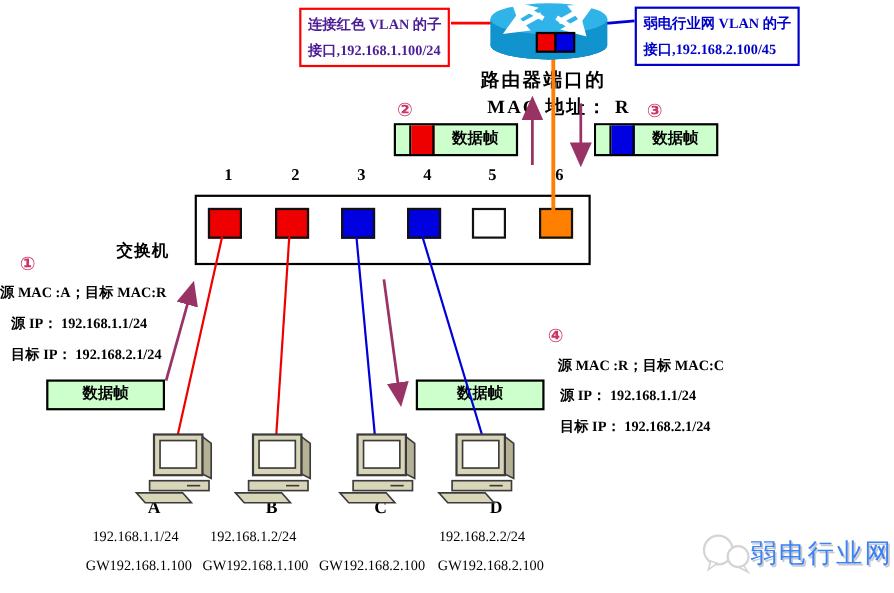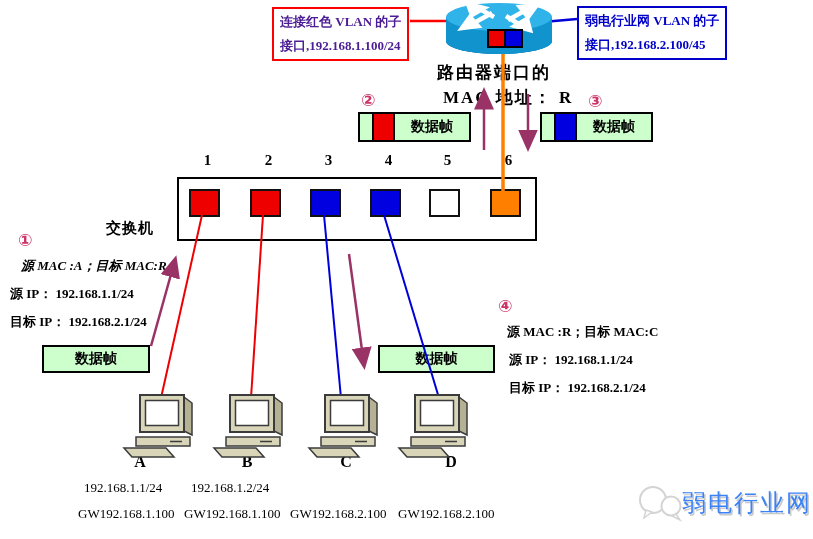--- a/index.html
+++ b/index.html
@@ -86,21 +86,21 @@
   <div class="port c-white" style="left:429px;"></div>
   <div class="port c-orange" style="left:490px;"></div>
 
   <div class="portnum" style="left:192px;">1</div>
   <div class="portnum" style="left:253px;">2</div>
   <div class="portnum" style="left:313px;">3</div>
   <div class="portnum" style="left:373px;">4</div>
   <div class="portnum" style="left:432px;">5</div>
   <div class="portnum" style="left:493px;">6</div>
 
-  <div class="note" style="left:21px;top:257px;font-style:italic;">源 MAC :A；目标 MAC:R</div>
+  <div class="note" style="left:0;top:257px;">源 MAC :A；目标 MAC:R</div>
   <div class="note" style="left:10px;top:285px;">源 IP： 192.168.1.1/24</div>
   <div class="note" style="left:10px;top:313px;">目标 IP： 192.168.2.1/24</div>
 
   <div class="note" style="left:507px;top:323px;">源 MAC :R；目标 MAC:C</div>
   <div class="note" style="left:509px;top:351px;">源 IP： 192.168.1.1/24</div>
   <div class="note" style="left:509px;top:379px;">目标 IP： 192.168.2.1/24</div>
 
   <div class="frame" style="left:42px;top:345px;width:104px;height:24px;">
     <div class="flabel" style="line-height:24px;">数据帧</div>
   </div>
@@ -108,20 +108,21 @@
     <div class="flabel" style="line-height:24px;">数据帧</div>
   </div>
 
   <div class="hname" style="left:100px;top:453px;">A</div>
   <div class="hname" style="left:207px;top:453px;">B</div>
   <div class="hname" style="left:306px;top:453px;">C</div>
   <div class="hname" style="left:411px;top:453px;">D</div>
 
   <div class="hip" style="left:84px;top:480px;">192.168.1.1/24</div>
   <div class="hip" style="left:191px;top:480px;">192.168.1.2/24</div>
+  <div class="hip" style="left:399px;top:480px;">192.168.2.2/24</div>
 
   <div class="hgw" style="left:78px;top:506px;">GW192.168.1.100</div>
   <div class="hgw" style="left:184px;top:506px;">GW192.168.1.100</div>
   <div class="hgw" style="left:290px;top:506px;">GW192.168.2.100</div>
   <div class="hgw" style="left:398px;top:506px;">GW192.168.2.100</div>
 
   <div class="watermark">弱电行业网</div>
 
   <svg class="layer" width="813" height="539" viewBox="0 0 813 539">
     <defs>

